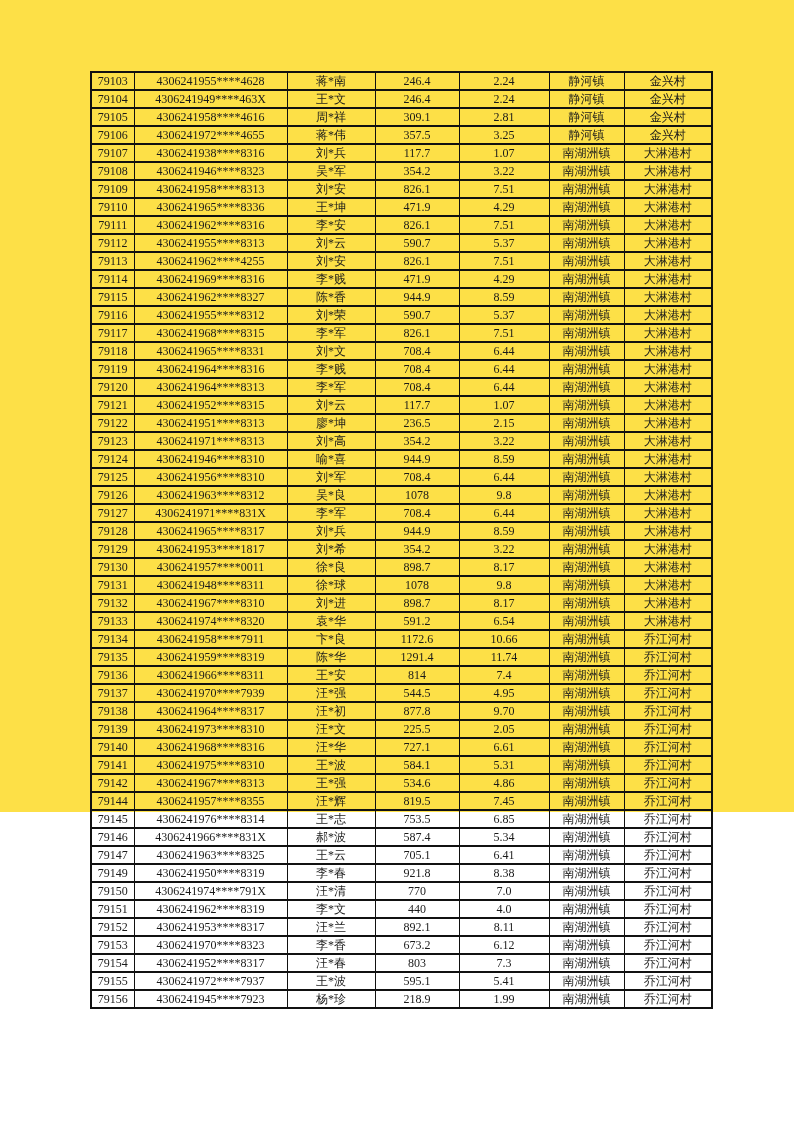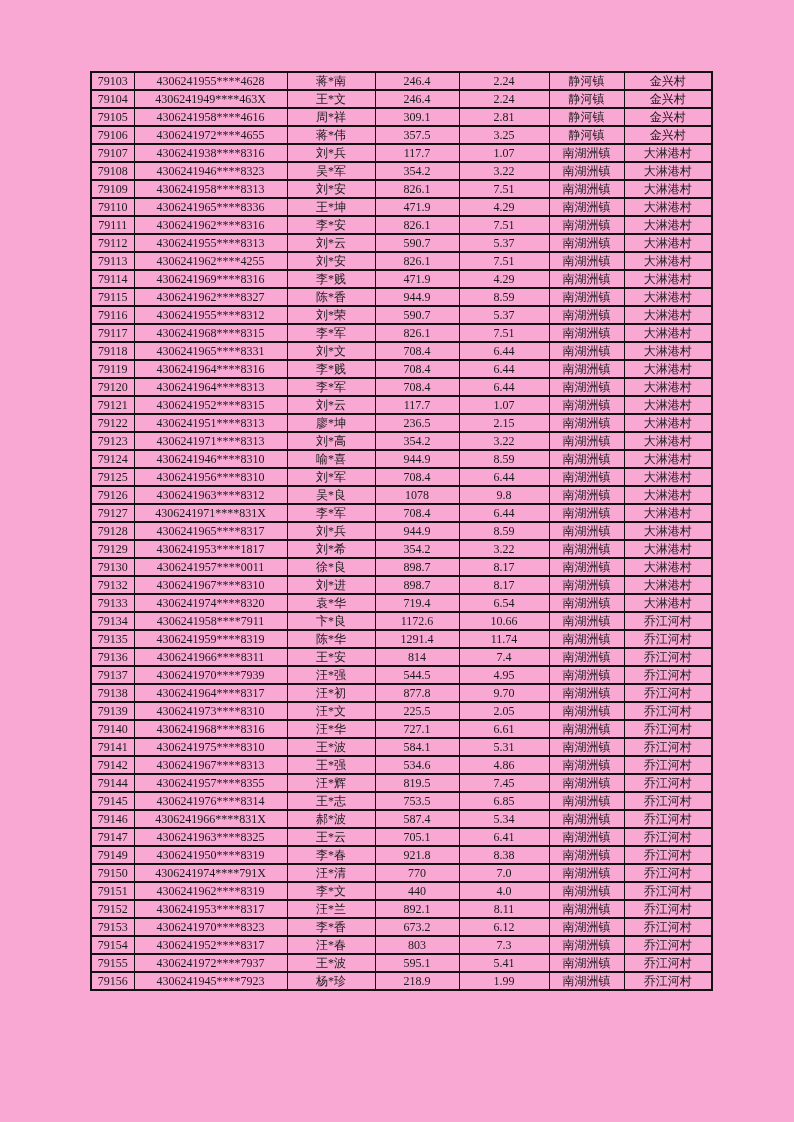--- a/index.html
+++ b/index.html
@@ -10,22 +10,22 @@
     width: 794px;
     height: 1122px;
     background: #ffffff;
     font-family: "Liberation Serif", "DejaVu Serif", serif;
     color: #1a1a1a;
     overflow: hidden;
     position: relative;
   }
   .page {
     width: 794px;
-    height: 1122px;
-    background: #f9a8d4;
+    height: 812px;
+    background: #fde047;
     position: relative;
   }
   table.records {
     position: absolute;
     top: 71px;
     left: 90px;
     border-collapse: collapse;
     table-layout: fixed;
     width: 621px;
     border: 2px solid #111111;
@@ -314,33 +314,42 @@
         <tr>
           <td>79130</td>
           <td>4306241957****0011</td>
           <td>徐*良</td>
           <td>898.7</td>
           <td>8.17</td>
           <td>南湖洲镇</td>
           <td>大淋港村</td>
         </tr>
         <tr>
+          <td>79131</td>
+          <td>4306241948****8311</td>
+          <td>徐*球</td>
+          <td>1078</td>
+          <td>9.8</td>
+          <td>南湖洲镇</td>
+          <td>大淋港村</td>
+        </tr>
+        <tr>
           <td>79132</td>
           <td>4306241967****8310</td>
           <td>刘*进</td>
           <td>898.7</td>
           <td>8.17</td>
           <td>南湖洲镇</td>
           <td>大淋港村</td>
         </tr>
         <tr>
           <td>79133</td>
           <td>4306241974****8320</td>
           <td>袁*华</td>
-          <td>719.4</td>
+          <td>591.2</td>
           <td>6.54</td>
           <td>南湖洲镇</td>
           <td>大淋港村</td>
         </tr>
         <tr>
           <td>79134</td>
           <td>4306241958****7911</td>
           <td>卞*良</td>
           <td>1172.6</td>
           <td>10.66</td>

